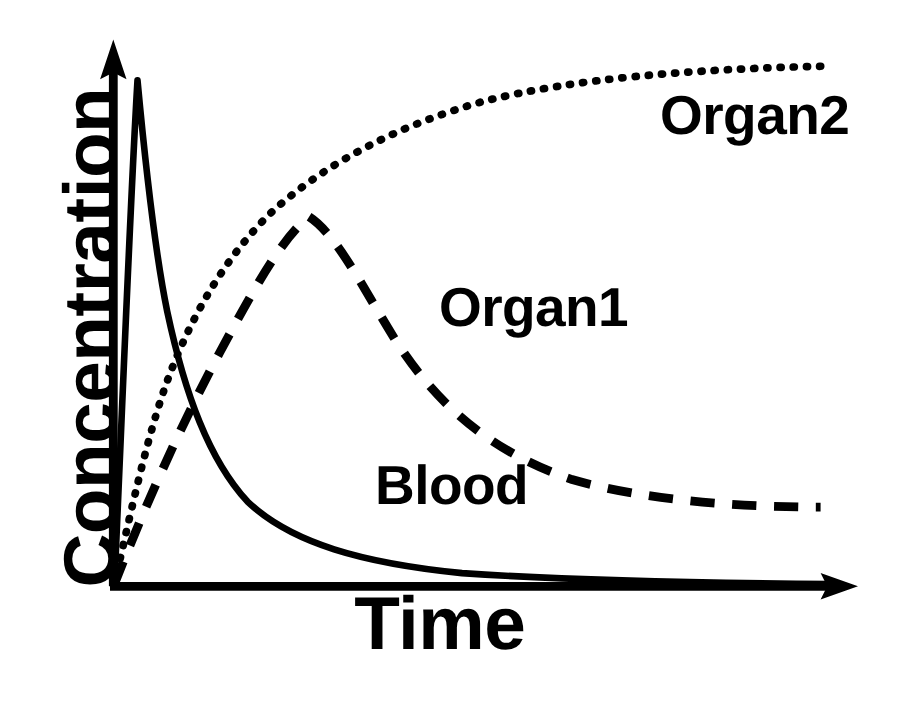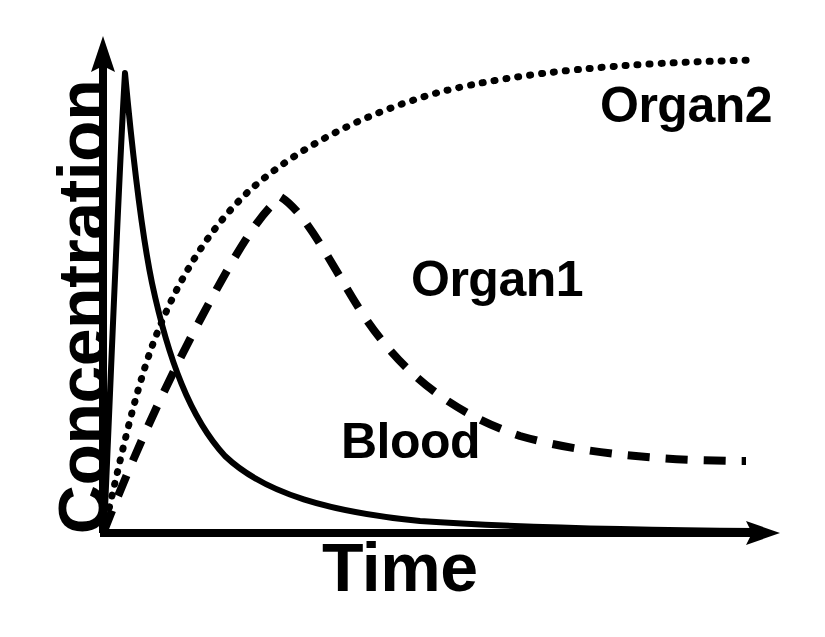--- a/index.html
+++ b/index.html
@@ -51,21 +51,21 @@
   .series-label {
     position: absolute;
     font-family: "Liberation Sans", sans-serif;
     font-weight: bold;
     font-size: 50px;
     color: #000000;
     white-space: nowrap;
     letter-spacing: -0.5px;
   }
   #label-organ2 { left: 556px; top: 76px; margin-left: 44px; }
-  #label-organ1 { left: 411px; top: 250px; }
+  #label-organ1 { left: 399px; top: 250px; }
   #label-blood  { left: 341px; top: 412px; }
 </style>
 </head>
 <body>
 
 <div id="figure">
 
   <svg id="plot-svg" viewBox="0 0 825 637">
 
     <g>

